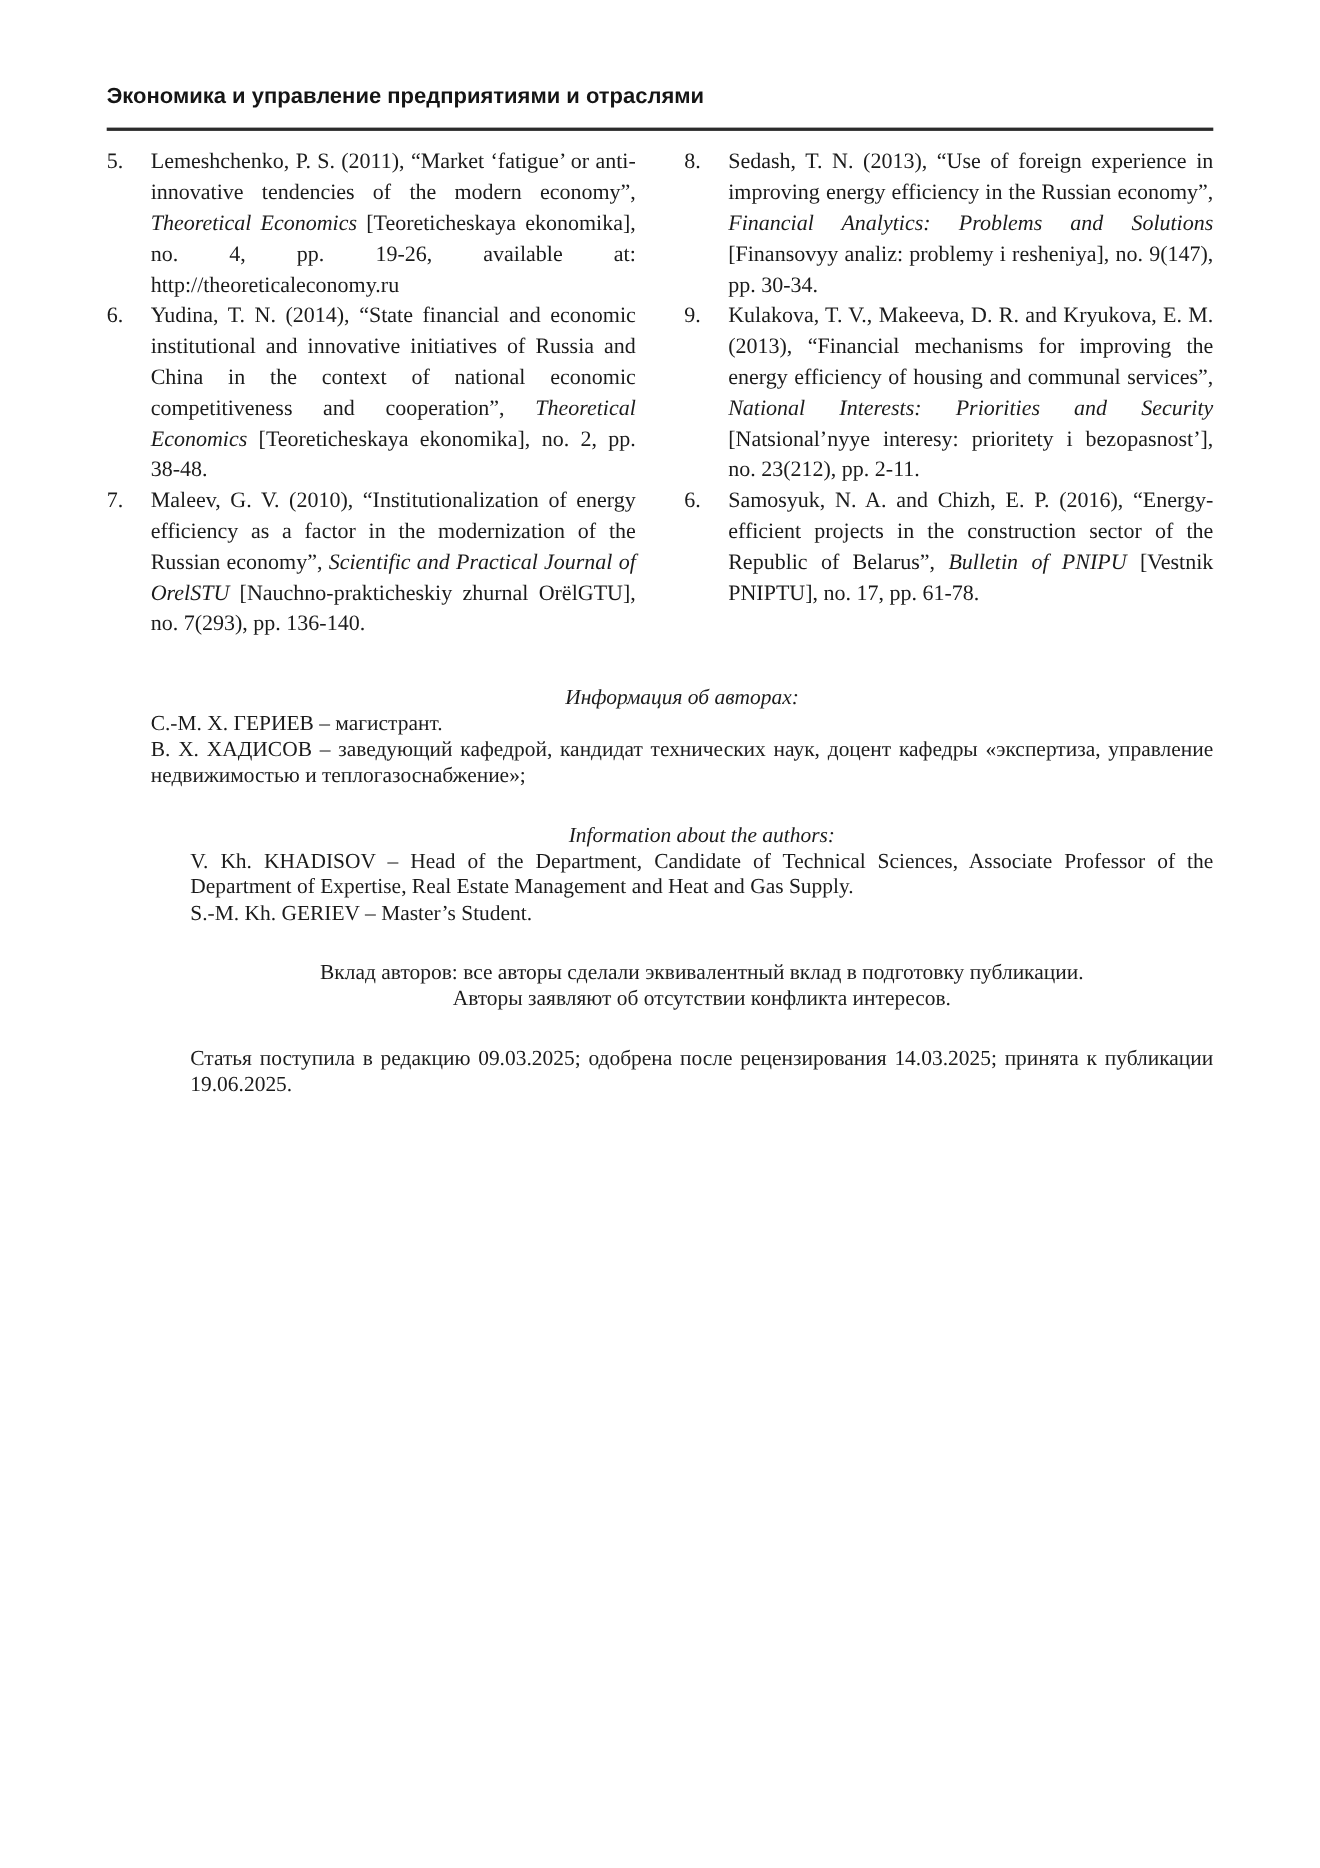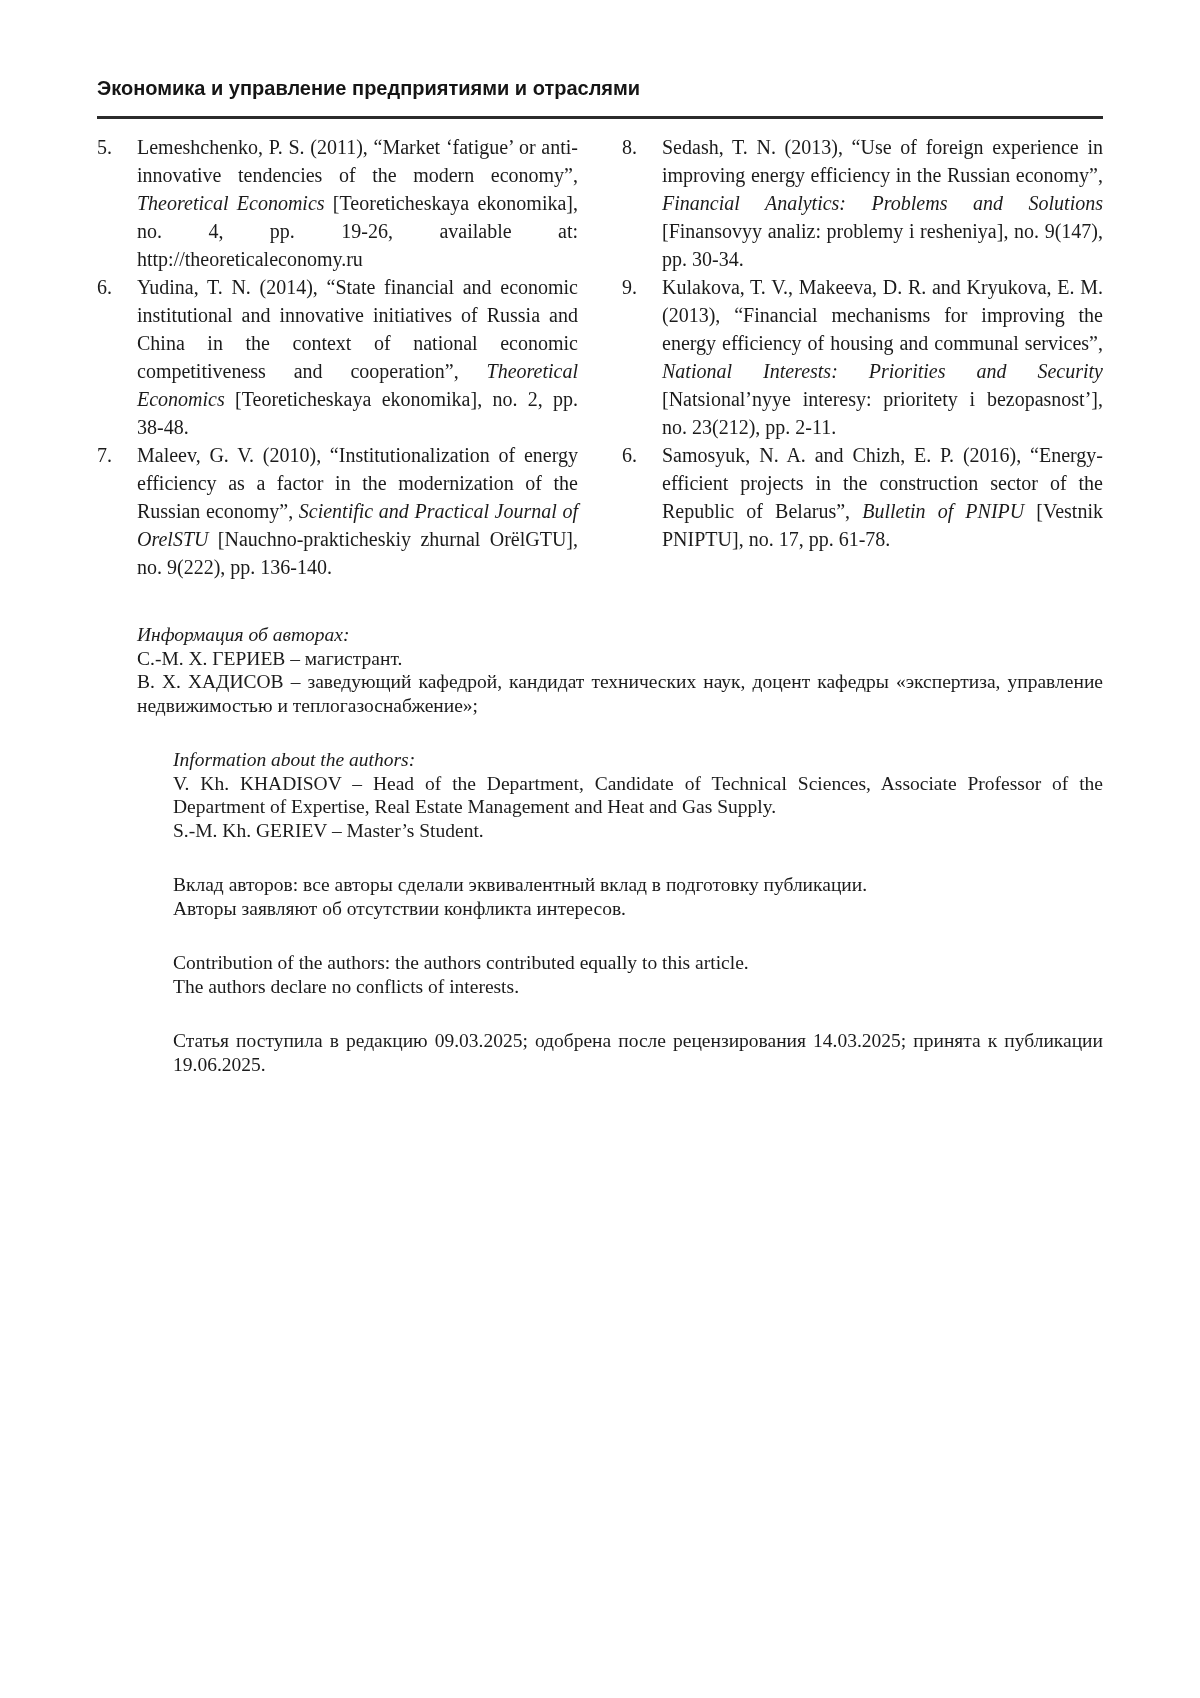--- a/index.html
+++ b/index.html
@@ -32,21 +32,21 @@
   .ref-num{position:absolute;left:0;top:0;}
   .it{font-style:italic;}
   
   .blocks{
     margin:42px 0 0 40px;
     font-size:19.5px;line-height:23.5px;
   }
   .block{margin-top:0;}
   .block + .block{margin-top:31px;margin-left:36px;}
   .block p{margin:0;text-align:justify;}
-  .block p.no-just{text-align:left;}
+  .block p.no-just{text-align:center;}
   .blk-heading{font-style:italic;}
   
   .footer{
     position:absolute;left:97px;right:97px;top:1572px;
   }
   .footer-rule{height:3px;background:#2b2b2b;}
   .footer-row{
     margin-top:21px;
     display:flex;justify-content:space-between;align-items:baseline;
     font-family:"Liberation Sans", sans-serif;
@@ -67,21 +67,21 @@
           <li class="ref">
             <span class="ref-num">5.</span>
             <div class="ref-text"><span>Lemeshchenko, P. S. (2011), “Market ‘fatigue’ or anti-innovative tendencies of the modern economy”, </span><span class="it">Theoretical Economics</span><span> [Teoretich­eskaya ekonomika], no. 4, pp. 19-26, available at: http://theoreticaleconomy.ru</span></div>
           </li>
           <li class="ref">
             <span class="ref-num">6.</span>
             <div class="ref-text"><span>Yudina, T. N. (2014), “State financial and economic institutional and innovative initiatives of Russia and China in the context of national economic competitiveness and cooperation”, </span><span class="it">Theoretical Economics</span><span> [Teoreticheskaya ekonomika], no. 2, pp. 38-48.</span></div>
           </li>
           <li class="ref">
             <span class="ref-num">7.</span>
-            <div class="ref-text"><span>Maleev, G. V. (2010), “Institutionalization of energy efficiency as a factor in the modernization of the Russian economy”, </span><span class="it">Scientific and Practical Journal of OrelSTU</span><span> [Nauchno-prakticheskiy zhurnal OrëlGTU], no. 9(222), pp. 136-140.</span></div>
+            <div class="ref-text"><span>Maleev, G. V. (2010), “Institutionalization of energy efficiency as a factor in the modernization of the Russian economy”, </span><span class="it">Scientific and Practical Journal of OrelSTU</span><span> [Nauchno-prakticheskiy zhurnal OrëlGTU], no. 7(293), pp. 136-140.</span></div>
           </li>
         </ol>
       <ol class="refcol">
           <li class="ref">
             <span class="ref-num">8.</span>
             <div class="ref-text"><span>Sedash, T. N. (2013), “Use of foreign experience in improving energy efficiency in the Russian economy”, </span><span class="it">Financial Analytics: Problems and Solutions</span><span> [Finansovyy analiz: problemy i resheniya], no. 9(147), pp. 30-34.</span></div>
           </li>
           <li class="ref">
             <span class="ref-num">9.</span>
             <div class="ref-text"><span>Kulakova, T. V., Makeeva, D. R. and Kryukova, E. M. (2013), “Financial mechanisms for improving the energy efficiency of housing and communal services”, </span><span class="it">National Interests: Priorities and Security</span><span> [Natsional’nyye interesy: prioritety i bezopasnost’], no. 23(212), pp. 2-11.</span></div>
@@ -105,24 +105,20 @@
         <p class="blk-heading no-just">Information about the authors:</p>
         <p>V. Kh. KHADISOV – Head of the Department, Candidate of Technical Sciences, Associate Professor of the Department of Expertise, Real Estate Management and Heat and Gas Supply.</p>
         <p>S.-M. Kh. GERIEV – Master’s Student.</p>
       </section>
 
       <section class="block">
         <p class="no-just">Вклад авторов: все авторы сделали эквивалентный вклад в подготовку публикации.</p>
         <p class="no-just">Авторы заявляют об отсутствии конфликта интересов.</p>
       </section>
 
-      <section class="block">
-        <p class="no-just">Contribution of the authors: the authors contributed equally to this article.</p>
-        <p class="no-just">The authors declare no conflicts of interests.</p>
-      </section>
 
       <section class="block">
         <p>Статья поступила в редакцию 09.03.2025; одобрена после рецензирования 14.03.2025; принята к публикации 19.06.2025.</p>
       </section>
 
     </div>
   </div>
 
   <div class="footer">
     <div class="footer-rule"></div>

